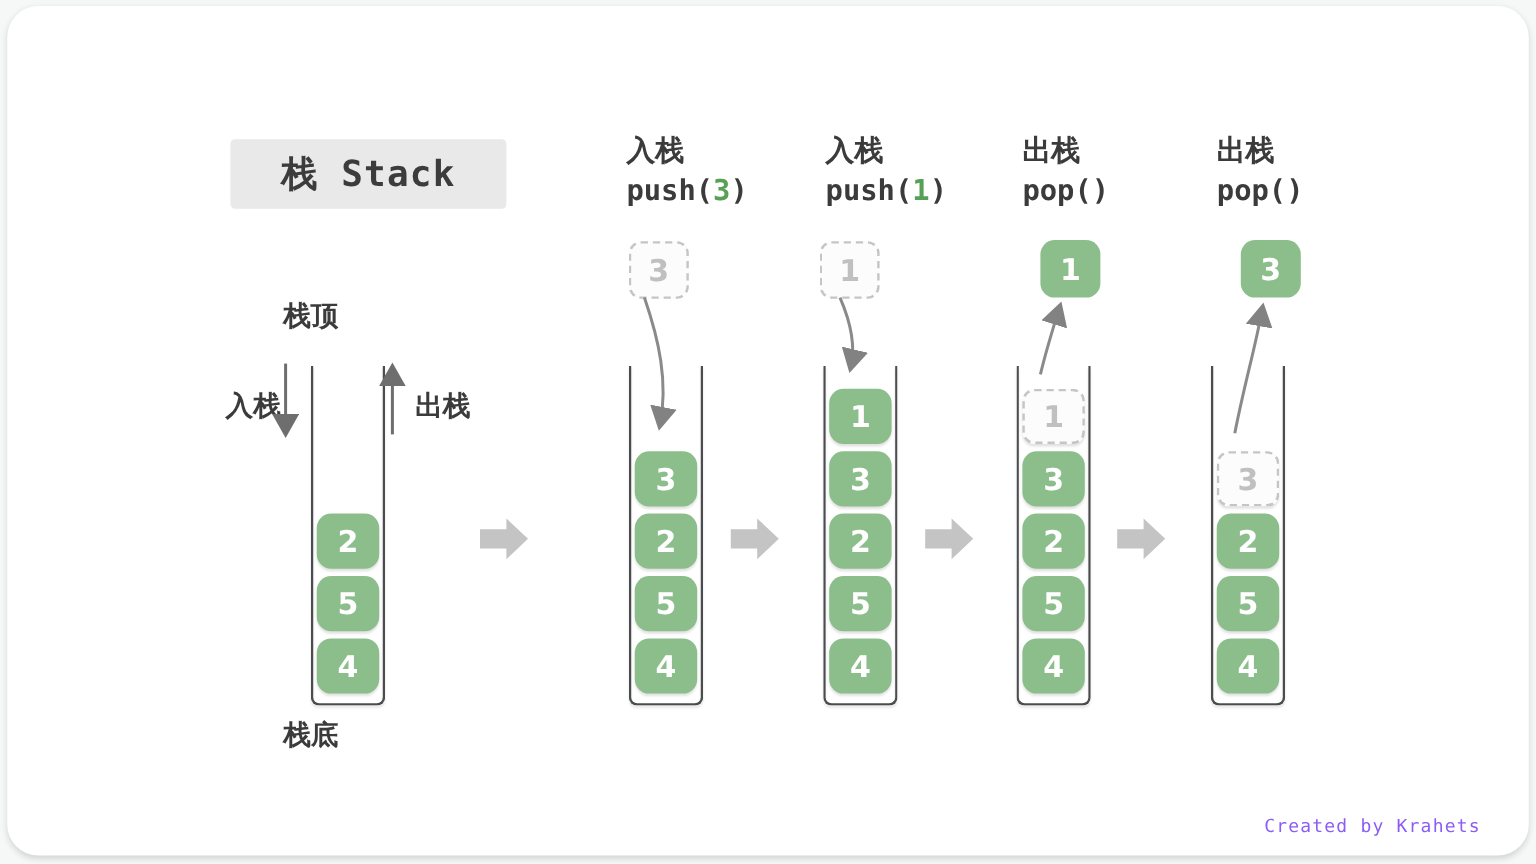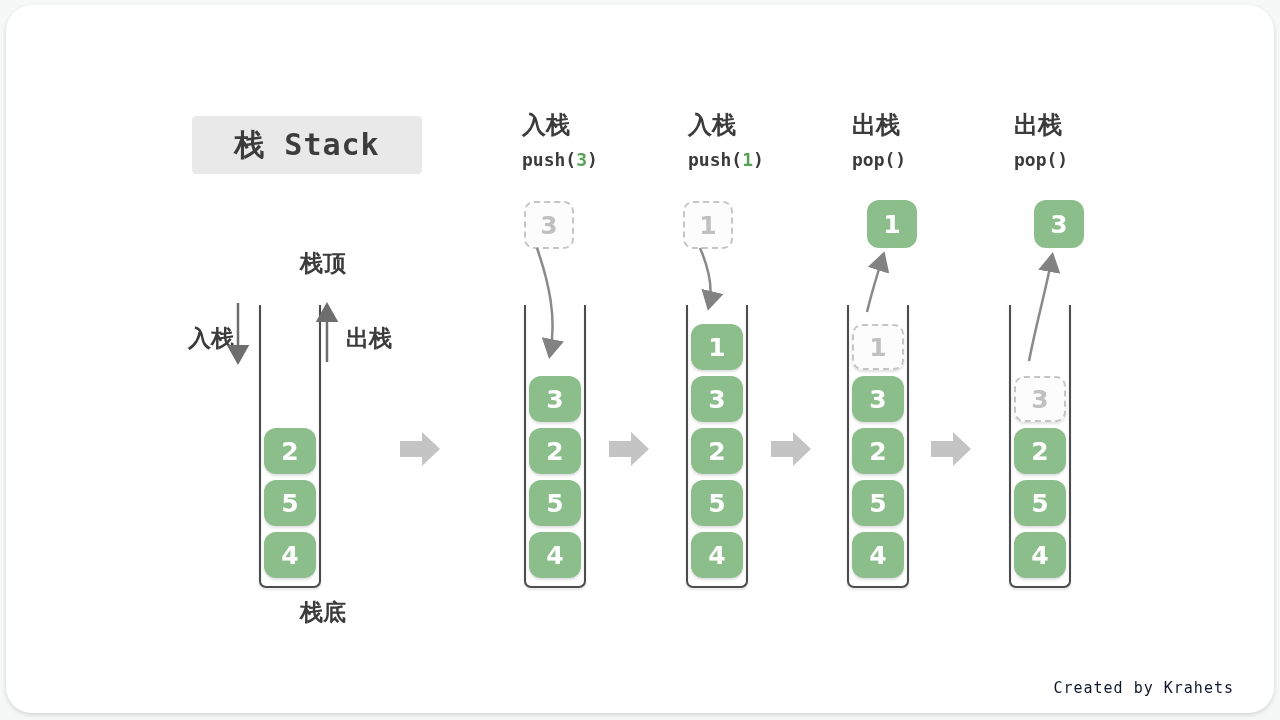--- a/index.html
+++ b/index.html
@@ -18,26 +18,26 @@
     position:absolute;left:186px;top:111px;width:230px;height:58px;
     background:#e9e9e9;border-radius:4px;
     display:flex;align-items:center;justify-content:center;
     font-family:"DejaVu Sans Mono","Liberation Mono",monospace;
     font-size:30px;font-weight:700;color:#3c3c3c;letter-spacing:1px;
   }
   .lbl{
     position:absolute;font-size:23px;font-weight:700;color:#3b3b3b;
     white-space:nowrap;
   }
-  .lbl.center{width:110px;text-align:right;}
+  .lbl.center{width:110px;text-align:left;}
   .step-header{position:absolute;top:103px;color:#3b3b3b;}
   .step-header .op{font-size:24px;font-weight:700;line-height:34px;}
   .step-header .code{
     font-family:"DejaVu Sans Mono","Liberation Mono",monospace;
-    font-size:18px;line-height:35px;font-weight:700;
+    font-size:24px;line-height:35px;font-weight:700;
   }
   .step-header .arg{color:#56a156;}
   .tube{
     position:absolute;top:300px;width:62px;height:283px;
     border-left:2px solid #4a4c4e;border-right:2px solid #4a4c4e;
     border-bottom:2px solid #4a4c4e;border-radius:0 0 7px 7px;
     box-sizing:border-box;
     display:flex;flex-direction:column;align-items:center;
     justify-content:flex-end;gap:6px;padding-bottom:8px;
     filter:drop-shadow(0 2px 1px rgba(0,0,0,0.12));
@@ -50,21 +50,21 @@
   .cell.solid{background:#8cbe8c;color:#ffffff;}
   .cell.dashed{
     background:#fcfcfc;border:2px dashed #c5c5c5;border-radius:10px;
     color:#c0c0c0;
   }
   .floating{position:absolute;width:50px;height:48px;}
   .overlay{position:absolute;left:0;top:0;pointer-events:none;}
   .footer{
     position:absolute;right:40px;top:674px;
     font-family:"DejaVu Sans Mono","Liberation Mono",monospace;
-    font-size:15px;color:#0f172a;letter-spacing:1px;
+    font-size:15px;color:#8b5cf6;letter-spacing:1px;
   }
 </style>
 </head>
 <body>
 
 <div class="card">
 
   <div class="title-box">
     <span>栈 Stack</span>
   </div>

